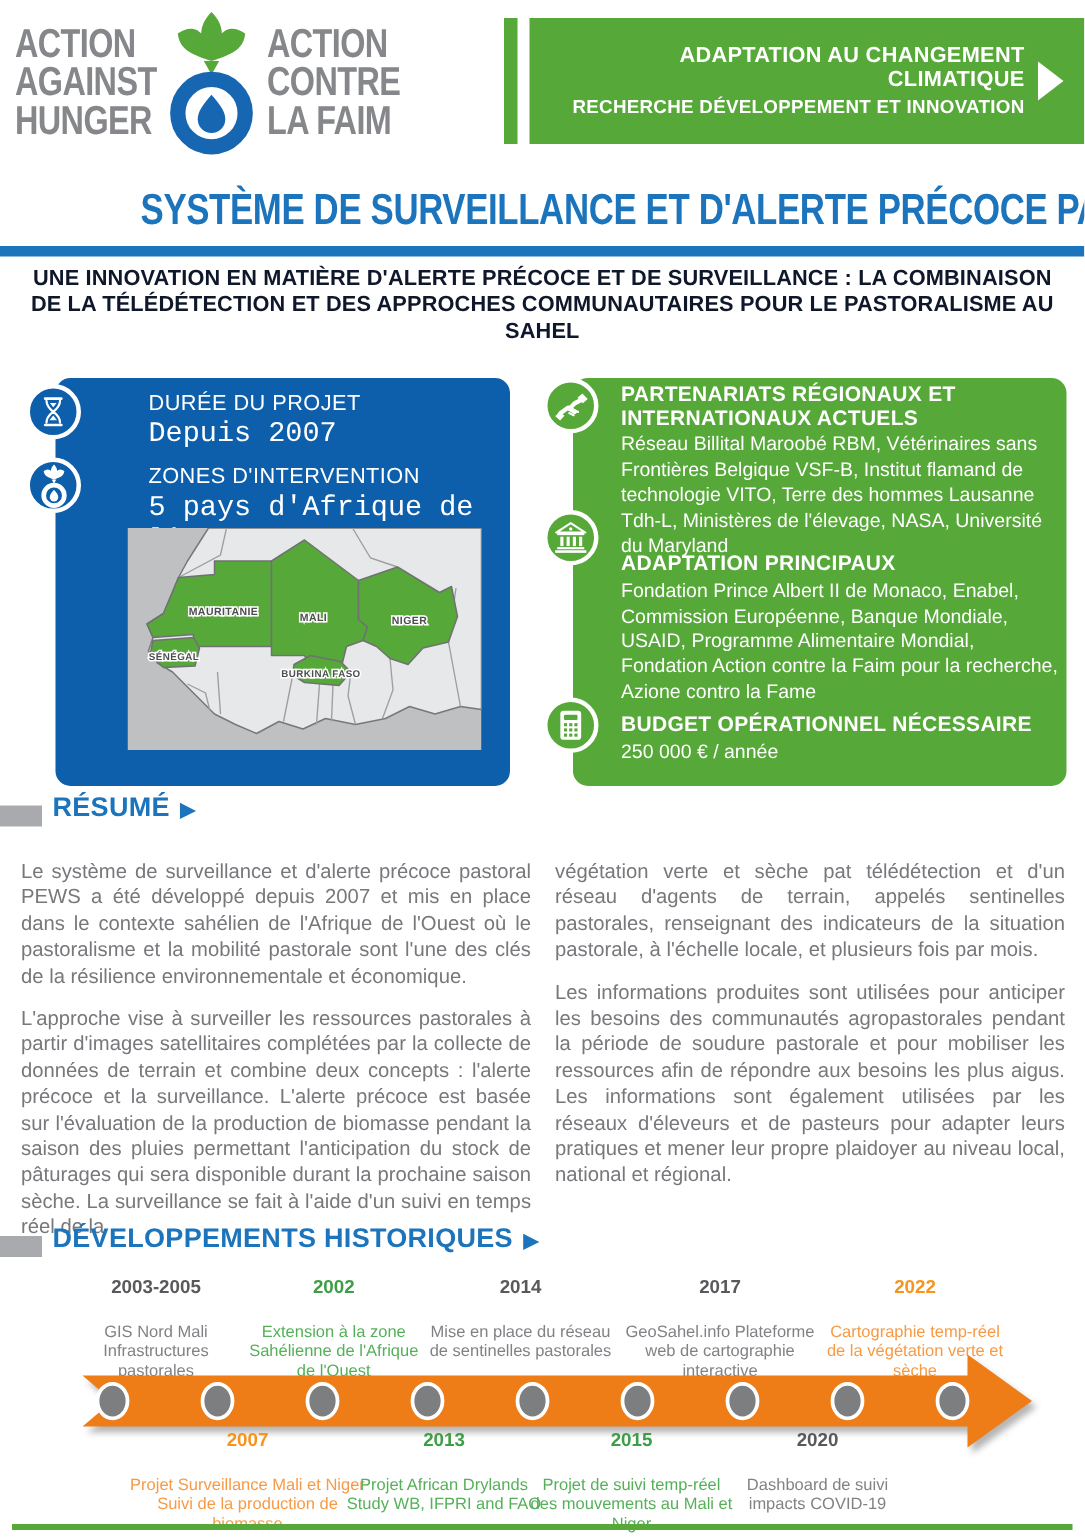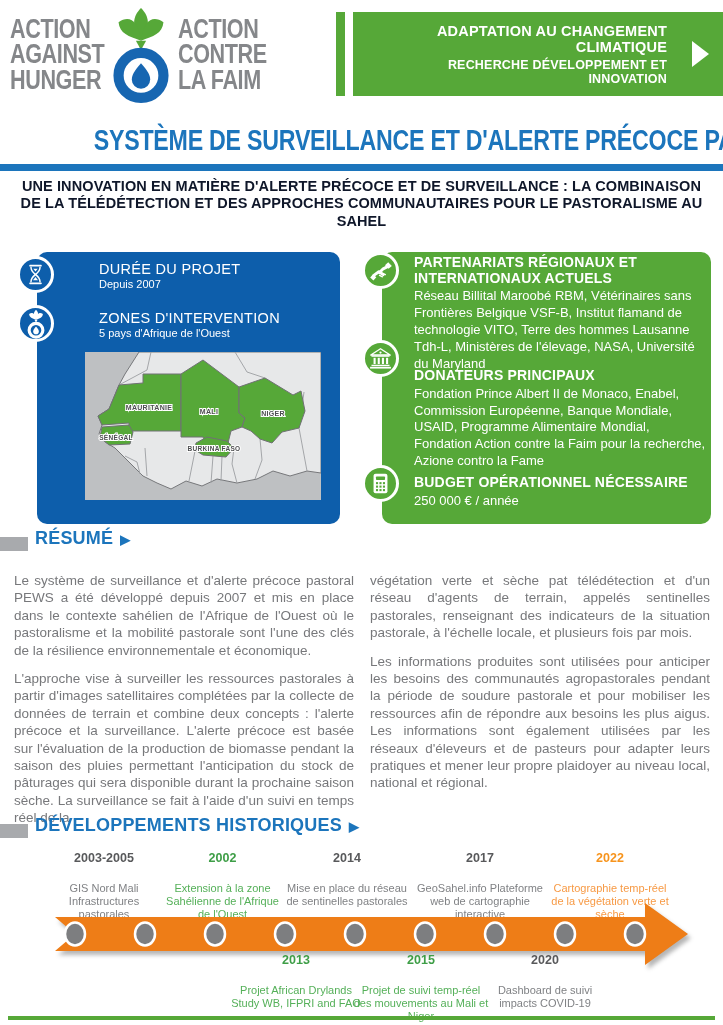--- a/index.html
+++ b/index.html
@@ -9,21 +9,21 @@
 
   
   .logo { position:absolute; left:10px; top:6px; display:flex; align-items:center; }
   .logo-col { color:#85878A; font-weight:bold; font-size:27px; line-height:0.93;
               letter-spacing:-0.5px; transform:scaleX(0.80); transform-origin:left center; }
   .logo-col.left { margin-right:-18px; }
   .logo-col.right { margin-left:6px; }
   .logo-sym { flex:0 0 auto; }
   .green-stripe { position:absolute; left:336px; top:12px; width:9px; height:84px; background:#56A838; }
   .banner { position:absolute; left:353px; top:12px; width:370px; height:84px; background:#56A838; }
-  .banner-text { position:absolute; right:56px; top:50%; transform:translateY(-50%); text-align:right; color:#fff;margin-left:20px; }
+  .banner-text { position:absolute; right:40px; top:50%; transform:translateY(-50%); text-align:right; color:#fff;margin-left:20px; }
   .banner-text .b1 { font-size:14.5px; font-weight:bold; letter-spacing:0.2px; }
   .banner-text .b2 { font-size:12.5px; font-weight:bold; margin-top:3px; letter-spacing:0.2px; }
   .banner-arrow { position:absolute; right:14px; top:50%; margin-top:-13px; width:0; height:0;
                   border-top:13px solid transparent; border-bottom:13px solid transparent; border-left:17px solid #fff; }
 
   
   .main-title { position:absolute; left:0; top:124px; width:723px; text-align:center; white-space:nowrap; }
   .main-title span { display:inline-block; transform:scaleX(0.80); transform-origin:center;
                      font-size:29px; font-weight:bold; color:#1C75BC; letter-spacing:-0.3px; }
   .title-rule { position:absolute; left:0; top:164px; width:723px; height:7px; background:#1C75BC; }
@@ -33,21 +33,21 @@
   
   .box { position:absolute; top:252px; height:272px; border-radius:10px; }
   .box-blue { left:37px; width:303px; background:#0D5EAB; }
   .box-green { left:382px; width:329px; background:#56A838; }
   .circ { position:absolute; left:-20px; width:37px; height:37px; border:3px solid #fff; border-radius:50%;
           display:flex; align-items:center; justify-content:center; }
   .circ.blue { background:#0D5EAB; }
   .circ.green { background:#56A838; }
   .brow { position:absolute; left:62px; color:#fff; }
   .btitle { font-size:14.5px; font-weight:normal; letter-spacing:0.3px; }
-  .bsub { font-size:11px; margin-top:1px; }
+  .bsub { font-size:19px; margin-top:1px;font-family:Liberation Mono, monospace; }
   .grow { position:absolute; left:32px; width:292px; color:#fff; }
   .gtitle { font-size:14px; font-weight:bold; line-height:1.12; letter-spacing:0.2px; white-space:pre-line; }
   .gbody { font-size:13px; line-height:1.3; margin-top:2px; }
   .mapwrap { position:absolute; left:48px; top:100px; width:236px; height:148px; }
 
   
   .sec-bar { position:absolute; left:0; width:28px; height:14px; background:#A8AAAD; }
   .sec-title { position:absolute; left:35px; color:#1C75BC; font-size:18px; font-weight:bold; letter-spacing:0.2px; }
   .sec-title .tri { font-size:13px; margin-left:7px; }
 
@@ -192,21 +192,21 @@
         <rect x="5" y="13.5" width="26" height="2" fill="#fff"></rect>
         <rect x="8" y="17" width="3" height="9" fill="#fff"></rect>
         <rect x="14" y="17" width="3" height="9" fill="#fff"></rect>
         <rect x="20" y="17" width="3" height="9" fill="#fff"></rect>
         <rect x="26" y="17" width="3" height="9" fill="#fff"></rect>
         <rect x="5" y="27" width="26" height="2" fill="#fff"></rect>
         <rect x="3" y="30" width="30" height="2.5" fill="#fff"></rect>
       </svg>
     </div>
     <div class="grow" style="top:116px;">
-      <div class="gtitle">DONATEURS PRINCIPAUX</div>
+      <div class="gtitle">ADAPTATION PRINCIPAUX</div>
       <div class="gbody">Fondation Prince Albert II de Monaco, Enabel, Commission Européenne, Banque Mondiale, USAID, Programme Alimentaire Mondial, Fondation Action contre la Faim pour la recherche, Azione contro la Fame</div>
     </div>
 
     <div class="circ green" style="top:213px;">
       <svg width="25" height="25" viewBox="0 0 36 36">
         <rect x="8" y="4" width="20" height="28" rx="3" fill="#fff"></rect>
         <rect x="11.5" y="8" width="13" height="5" rx="1" fill="#56A838"></rect>
         <g fill="#56A838">
           <rect x="11.5" y="16" width="3" height="3"></rect>
             <rect x="16.5" y="16" width="3" height="3"></rect>
@@ -275,20 +275,24 @@
       <ellipse cx="185" cy="39" rx="10" ry="11.5"></ellipse>
         <ellipse cx="255" cy="39" rx="10" ry="11.5"></ellipse>
       <ellipse cx="325" cy="39" rx="10" ry="11.5"></ellipse>
         <ellipse cx="395" cy="39" rx="10" ry="11.5"></ellipse>
       <ellipse cx="465" cy="39" rx="10" ry="11.5"></ellipse>
         <ellipse cx="535" cy="39" rx="10" ry="11.5"></ellipse>
       <ellipse cx="605" cy="39" rx="10" ry="11.5"></ellipse>
     </g>
   </svg>
 
+  <div class="tl-item" style="left:80px;  top:953px; width:170px;">
+    <div class="tl-year y-orange">2007</div>
+    <div class="tl-lbl l-orange">Projet Surveillance Mali et Niger Suivi de la production de biomasse</div>
+  </div>
   <div class="tl-item" style="left:230px; top:953px; width:132px;">
     <div class="tl-year y-green">2013</div>
     <div class="tl-lbl l-green">Projet African Drylands Study WB, IFPRI and FAO</div>
   </div>
   <div class="tl-item" style="left:352px; top:953px; width:138px;">
     <div class="tl-year y-green">2015</div>
     <div class="tl-lbl l-green">Projet de suivi temp-réel des mouvements au Mali et Niger</div>
   </div>
   <div class="tl-item" style="left:480px; top:953px; width:130px;">
     <div class="tl-year y-grey">2020</div>

